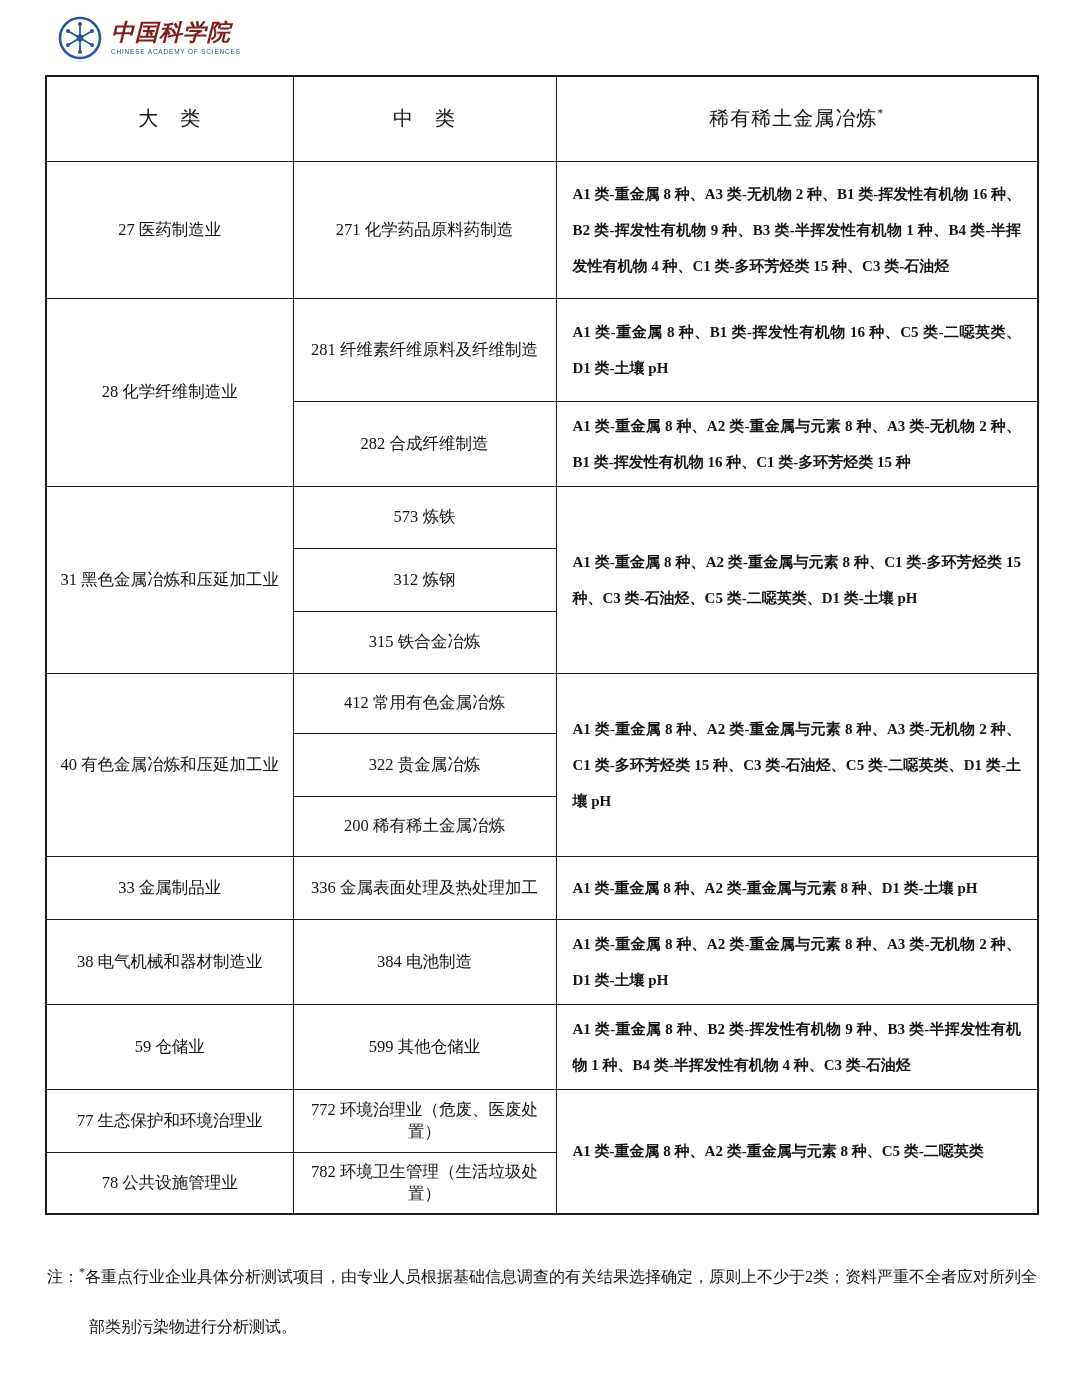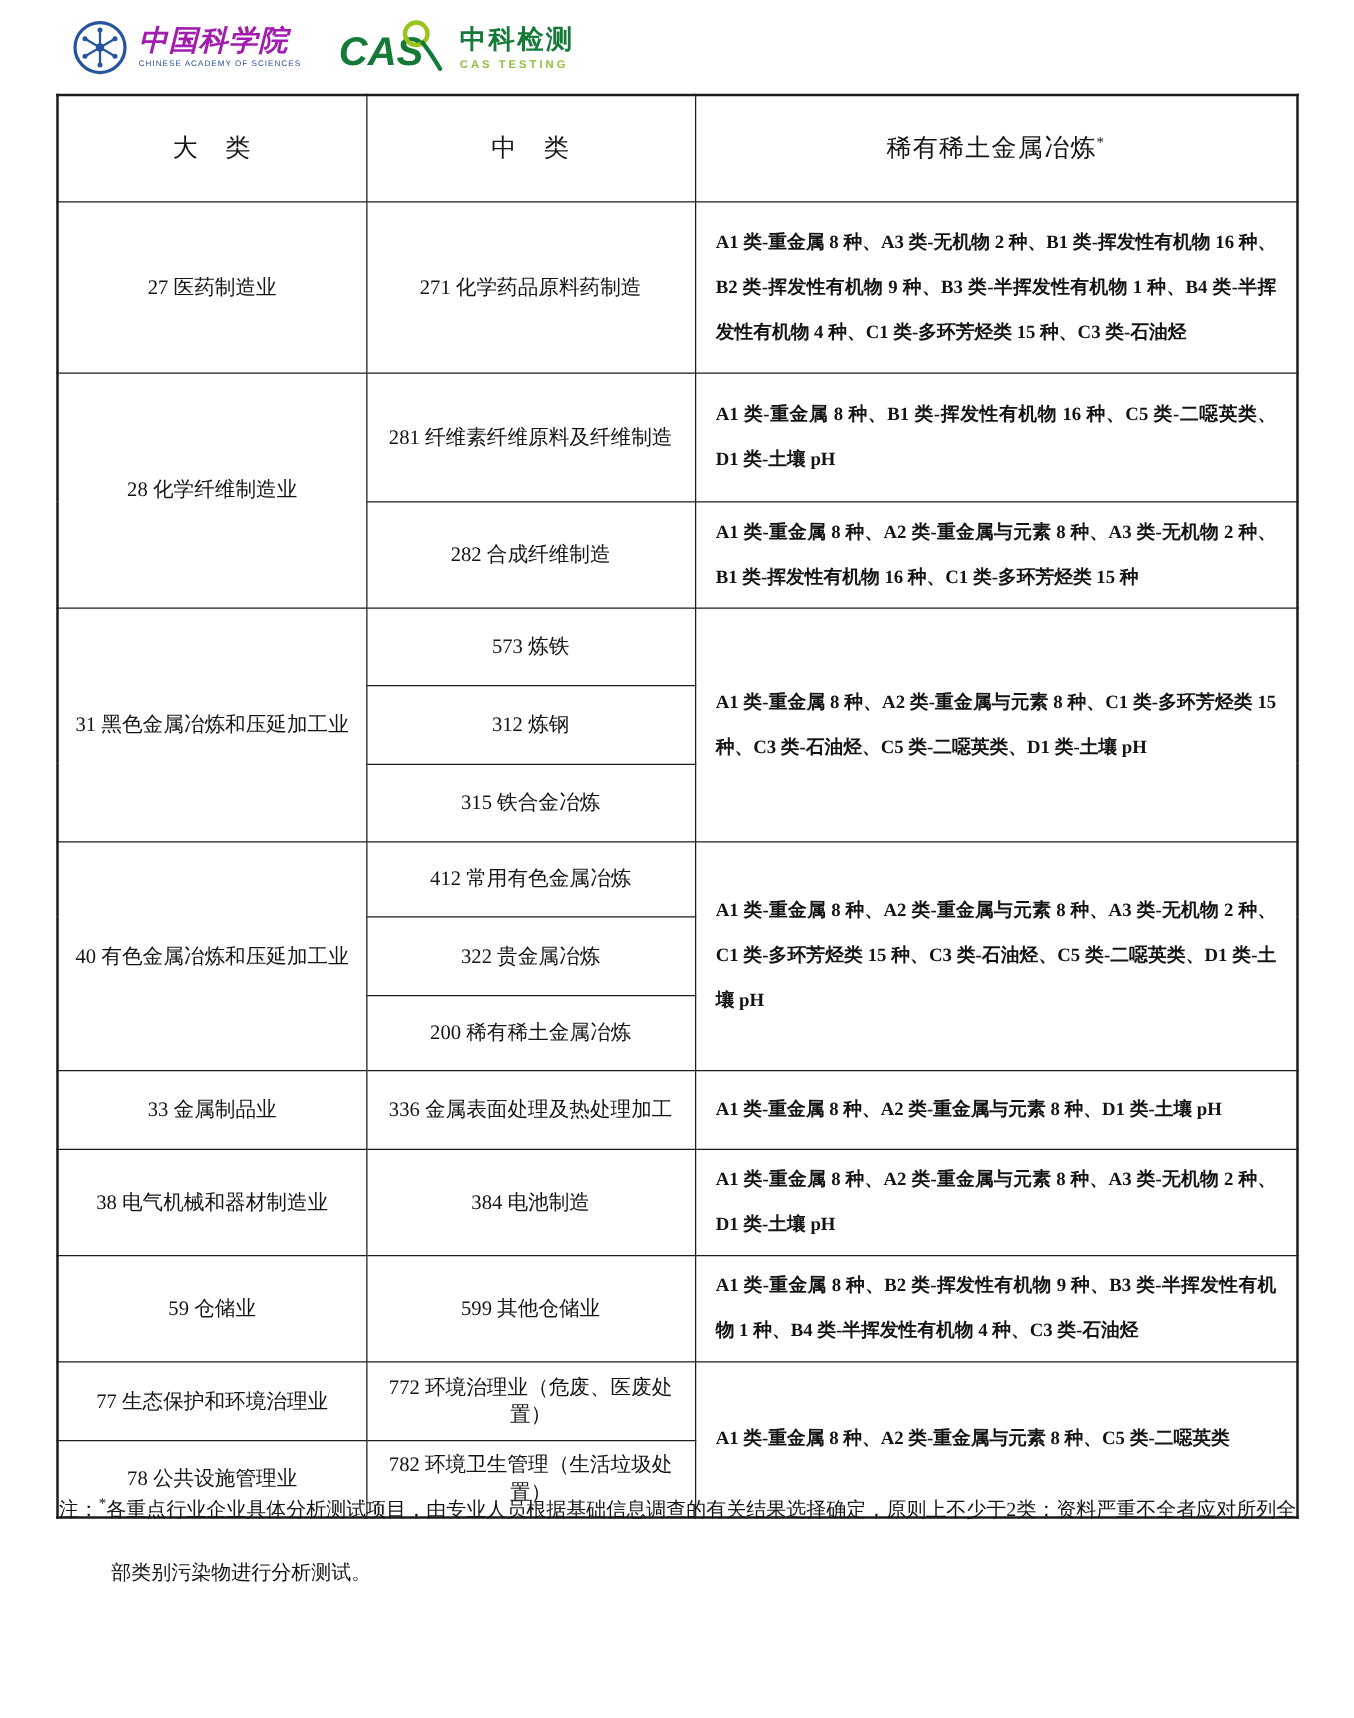--- a/index.html
+++ b/index.html
@@ -14,21 +14,21 @@
   }
 
   
   .logos {
     position: absolute; left: 58px; top: 14px;
     display: flex; align-items: center; gap: 30px; height: 48px;
   }
   .logo { display: flex; align-items: center; gap: 9px; }
   .logo-txt { display: flex; flex-direction: column; justify-content: center; }
   .cas-cn {
-    color: #a21caf; font-size: 23px; font-weight: bold; font-style: italic;
+    color: #7f1d1d; font-size: 23px; font-weight: bold; font-style: italic;
     line-height: 1.05; letter-spacing: 1px; white-space: nowrap;
   }
   .cas-en {
     color: #27549e; font-size: 6.5px; letter-spacing: 0.8px; margin-top: 3px;
     font-family: "Liberation Sans", sans-serif; white-space: nowrap;
   }
   .ct-cn {
     color: #157a38; font-size: 21px; font-weight: bold; line-height: 1.05;
     letter-spacing: 2px; white-space: nowrap;
   }
@@ -69,21 +69,21 @@
   tr.h78  { height: 78px;  }
   tr.h63  { height: 63px;  }
   tr.h62  { height: 62px;  }
   tr.h60  { height: 60px;  }
   col.c1 { width: 247px; }
   col.c2 { width: 263px; }
   col.c3 { width: 482px; }
 
   
   .fn {
-    position: absolute; left: 47px; top: 1168px; width: 992px;
+    position: absolute; left: 47px; top: 1236px; width: 992px;
     font-size: 16px; line-height: 3.1;
     padding-left: 42px; text-indent: -42px;
   }
 </style>
 </head>
 <body>
 
 <div class="logos">
   <div class="logo">
     <svg width="44" height="44" viewBox="0 0 44 44">
@@ -100,31 +100,20 @@
       <circle cx="10" cy="29" r="2" fill="#27549e"></circle>
       <circle cx="34" cy="29" r="2" fill="#27549e"></circle>
       <circle cx="22" cy="36" r="2" fill="#27549e"></circle>
     </svg>
     <div class="logo-txt">
       <span class="cas-cn">中国科学院</span>
       <span class="cas-en">CHINESE ACADEMY OF SCIENCES</span>
     </div>
   </div>
 
-  <div class="logo">
-    <svg width="88" height="46" viewBox="0 0 88 46">
-      <text x="0" y="37" font-family="Liberation Sans, sans-serif" font-size="32" font-weight="bold" font-style="italic" fill="#157a38">CAS</text>
-      <circle cx="62" cy="12" r="9" fill="none" stroke="#9ac31c" stroke-width="3.5"></circle>
-      <path d="M67 19 Q 74 28 81 40" fill="none" stroke="#157a38" stroke-width="3.5" stroke-linecap="round"></path>
-    </svg>
-    <div class="logo-txt">
-      <span class="ct-cn">中科检测</span>
-      <span class="ct-en">CAS TESTING</span>
-    </div>
-  </div>
 </div>
 
 <table class="doc">
   <colgroup>
       <col class="c1">
       <col class="c2">
       <col class="c3">
     </colgroup>
   <thead>
     <tr class="hh">

